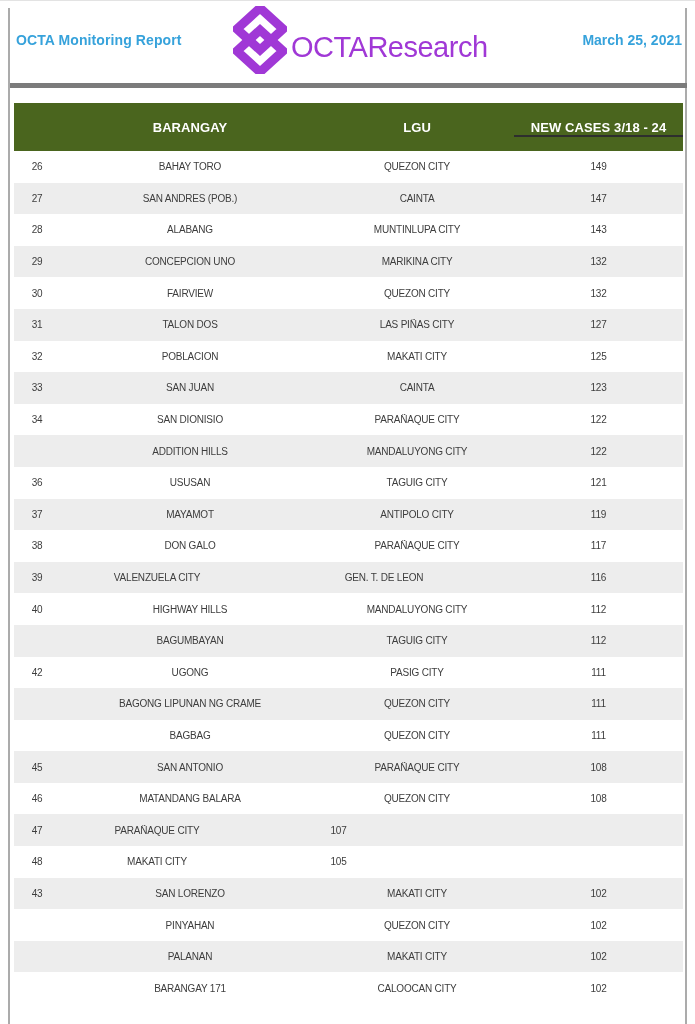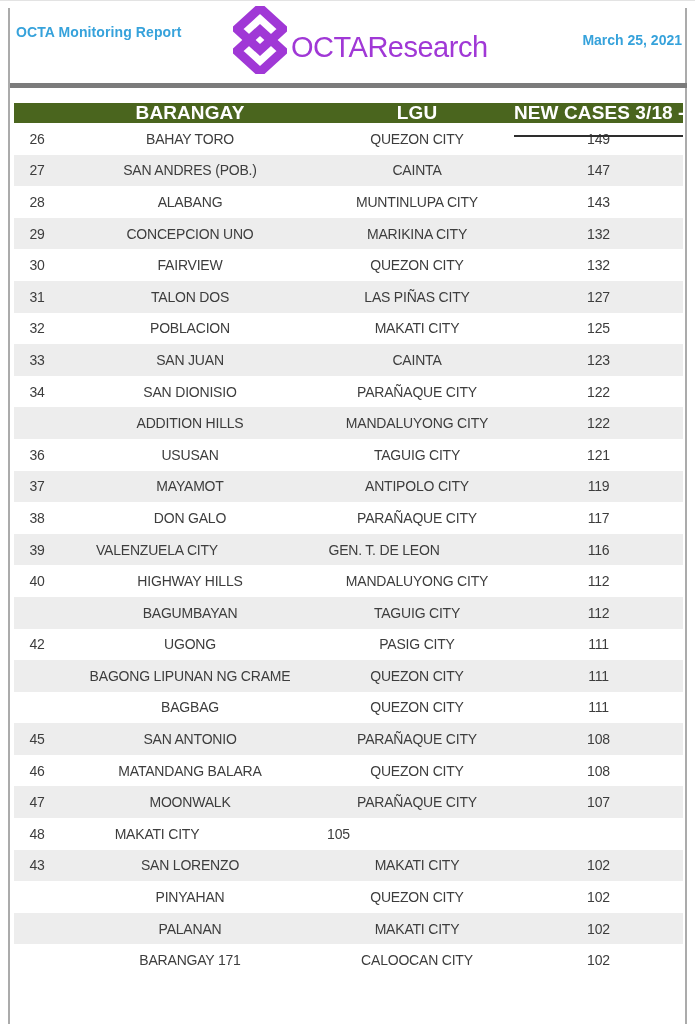--- a/index.html
+++ b/index.html
@@ -10,21 +10,21 @@
     position:relative;
     width:695px; height:1024px;
     background:#ffffff;
     overflow:hidden;
   }
   .edge-top { position:absolute; top:0; left:0; right:0; height:1px; background:#e3e3e3; }
   .edge-left { position:absolute; left:8px; top:8px; bottom:0; width:2px; background:#ababab; }
   .edge-right { position:absolute; left:685px; top:8px; bottom:0; width:2px; background:#ababab; }
 
   .report-title {
-    position:absolute; left:16px; top:24px;
+    position:absolute; left:16px; top:32px;
     font-size:14px; font-weight:600; letter-spacing:0.1px;
     color:#36a2db;
   }
   .report-date {
     position:absolute; right:13px; top:32px;
     font-size:14px; font-weight:600;
     color:#36a2db;
   }
   .logo { position:absolute; left:233px; top:6px; display:flex; align-items:center; }
   .logo svg { display:block; }
@@ -34,32 +34,32 @@
   }
 
   .divider {
     position:absolute; left:10px; right:8px; top:83px; height:5px;
     background:#7b7b7b;
   }
 
   .table-wrap { position:absolute; left:14px; top:103px; width:669px; }
 
   .thead {
-    display:flex; height:20px; align-items:center;
+    display:flex; height:48px; align-items:center;
     background:#4a651e; color:#ffffff;
-    font-size:19px; font-weight:700; letter-spacing:0.1px;
+    font-size:13px; font-weight:700; letter-spacing:0.1px;
   }
   .cases-underline {
     position:absolute; left:500px; top:32px; width:169px; height:2px;
     background:#2e2e2e;
   }
 
   .trow {
     display:flex; height:31.6px; align-items:center;
-    font-size:14px; color:#3d3d3d; letter-spacing:-0.2px;
+    font-size:10px; color:#3d3d3d; letter-spacing:-0.2px;
     background:#ffffff;
   }
   .trow:nth-child(even) { background:#ededed; }
 
   .cell { text-align:center; overflow:hidden; white-space:nowrap; }
   .cell.rank     { width:46px; }
   .cell.barangay { width:260px; }
   .cell.lgu      { width:194px; }
   .cell.cases    { width:169px; }
 </style>
@@ -217,21 +217,20 @@
           <div class="cell cases">108</div>
         </div>
         <div class="trow">
           <div class="cell rank">46</div>
           <div class="cell barangay">MATANDANG BALARA</div>
           <div class="cell lgu">QUEZON CITY</div>
           <div class="cell cases">108</div>
         </div>
         <div class="trow">
           <div class="cell rank">47</div>
-          <div class="cell barangay">MOONWALK</div>
           <div class="cell lgu">PARAÑAQUE CITY</div>
           <div class="cell cases">107</div>
         </div>
         <div class="trow">
           <div class="cell rank">48</div>
           <div class="cell lgu">MAKATI CITY</div>
           <div class="cell cases">105</div>
         </div>
         <div class="trow">
           <div class="cell rank">43</div>

